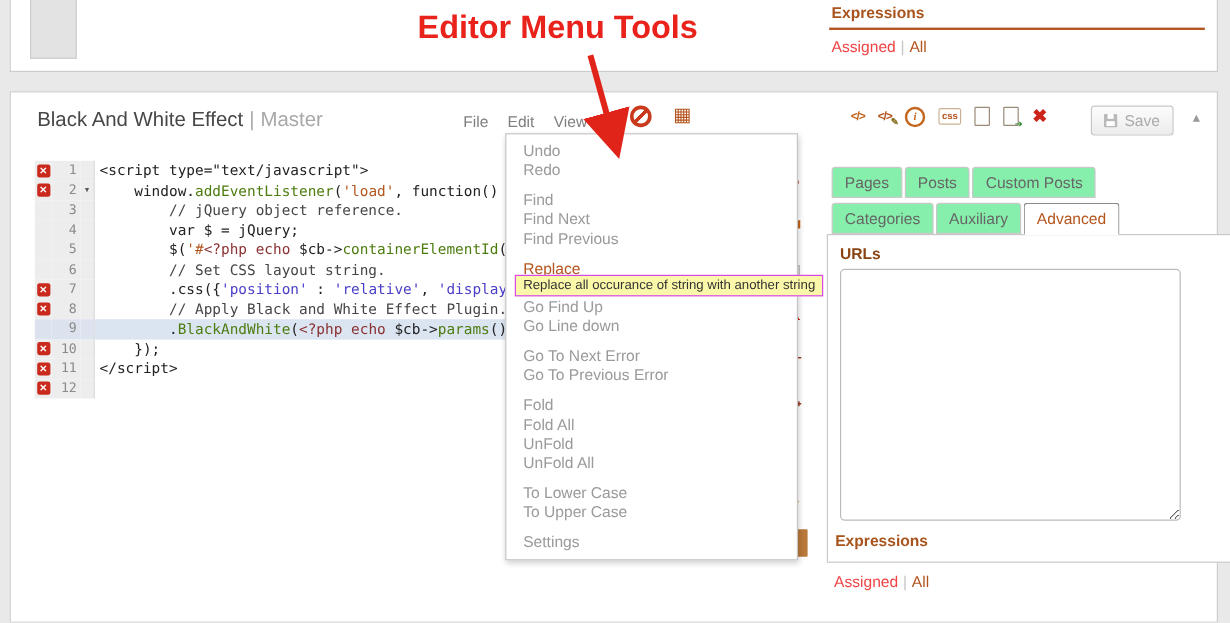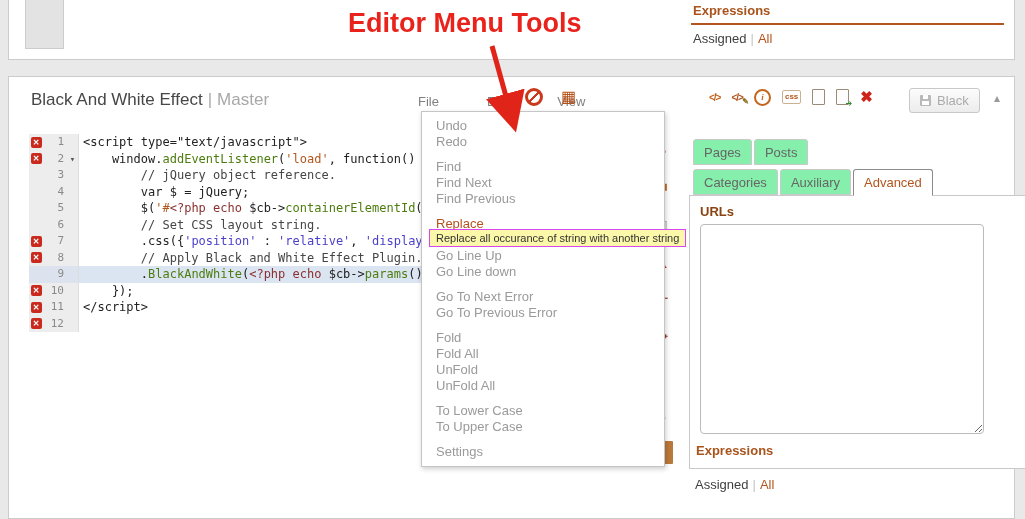--- a/index.html
+++ b/index.html
@@ -7,32 +7,32 @@
           font-family:"Liberation Sans",sans-serif;}
 
   
   .top-panel{position:absolute;left:8px;top:0;width:1007px;height:60px;background:#fff;
              border:1px solid #ccc;border-top:none;box-sizing:border-box;}
   .tp-gutter{position:absolute;left:16px;top:0;width:37px;height:48px;background:#e3e3e3;
              border:1px solid #ccc;border-top:none;}
   .tp-expr{position:absolute;left:684px;top:3px;font-size:13px;font-weight:bold;color:#a8541c;}
   .tp-rule{position:absolute;left:682px;top:23px;width:313px;height:2px;background:#b4541e;}
   .tp-links{position:absolute;left:684px;top:31px;font-size:13px;}
-  .lnk-gray{color:#404040;cursor:pointer;}
+  .lnk-gray{color:#ef4444;cursor:pointer;}
   .lnk-sep{color:#c4c4c4;margin:0 4px;}
   .lnk-orange{color:#b4541d;cursor:pointer;}
 
   
   .main-panel{position:absolute;left:8px;top:76px;width:1007px;height:443px;background:#fff;
               border:1px solid #ccc;box-sizing:border-box;}
   .panel-title{position:absolute;left:22px;top:13px;font-size:17px;color:#474747;}
   .t-sep{color:#a8a8a8;margin:0 5px;}
   .t-sub{color:#a8a8a8;}
   .menubar{position:absolute;left:377px;top:17px;font-size:13px;color:#808080;}
-  .menubar .menu-label{margin-right:16px;cursor:pointer;margin-left:32px;}
+  .menubar .menu-label{margin-right:16px;cursor:pointer;}
   .hicons-left{position:absolute;left:516px;top:11px;display:flex;gap:18px;align-items:center;}
   .hicons-right{position:absolute;left:700px;top:11px;display:flex;gap:11px;align-items:center;}
   .icon{display:inline-flex;align-items:center;justify-content:center;cursor:pointer;}
 
   .i-ring{width:12px;height:12px;border:3px solid #c93a1c;border-radius:50%;
           background:linear-gradient(135deg,transparent 42%,#c93a1c 42%,#c93a1c 58%,transparent 58%);}
   .i-grid{color:#b5541d;font-size:16px;line-height:1;}
   .i-code{color:#c2651f;font-weight:bold;font-size:10px;letter-spacing:-1px;}
   .i-codeedit{color:#b5541d;font-weight:bold;font-size:10px;letter-spacing:-1px;position:relative;}
   .i-codeedit::after{content:"\270E";position:absolute;right:-6px;bottom:-3px;font-size:8px;color:#8a6d1d;letter-spacing:0;}
@@ -152,21 +152,21 @@
         <span class="icon i-codeedit">&lt;/&gt;</span>
         <span class="icon i-info">i</span>
         <span class="icon i-css">css</span>
         <span class="icon i-file"></span>
         <span class="icon i-filearrow"></span>
         <span class="icon i-delete">✖</span>
       </div>
 
     <div class="save-btn">
       <span class="save-floppy"></span>
-      <span>Black</span>
+      <span>Save</span>
     </div>
     <div class="collapse">▴</div>
 
     <div class="editor">
         <div class="code-row">
           <span class="err-slot">
             <span class="err-x">✕</span>
           </span>
           <span class="num-slot">1</span>
           <span class="fold-slot"></span>
@@ -261,20 +261,21 @@
         <span class="icon s-A">A⁺</span>
         <span class="icon s-A-sm">A</span>
         <span class="icon s-pencil2">✎</span>
         <span class="icon s-floppy"></span>
       </div>
 
     <div class="right-panel">
       <div class="tabs-row r1">
           <div class="tab">Pages</div>
           <div class="tab">Posts</div>
+          <div class="tab">Custom Posts</div>
         </div>
       <div class="tabs-row r2">
           <div class="tab">Categories</div>
           <div class="tab">Auxiliary</div>
           <div class="tab active">Advanced</div>
         </div>
       <div class="rp-box">
         <div class="urls-label">URLs</div>
         <textarea class="urls-input" style=""></textarea>
         <div class="rp-expr">Expressions</div>
@@ -287,21 +288,21 @@
     <div class="edit-menu">
         <div class="menu-item">Undo</div>
         <div class="menu-item">Redo</div>
         <div class="menu-sep"></div>
         <div class="menu-item">Find</div>
         <div class="menu-item">Find Next</div>
         <div class="menu-item">Find Previous</div>
         <div class="menu-sep"></div>
         <div class="menu-item highlight">Replace</div>
         <div class="menu-item">Go To Line</div>
-        <div class="menu-item">Go Line Up</div>
+        <div class="menu-item">Go Find Up</div>
         <div class="menu-item">Go Line down</div>
         <div class="menu-sep"></div>
         <div class="menu-item">Go To Next Error</div>
         <div class="menu-item">Go To Previous Error</div>
         <div class="menu-sep"></div>
         <div class="menu-item">Fold</div>
         <div class="menu-item">Fold All</div>
         <div class="menu-item">UnFold</div>
         <div class="menu-item">UnFold All</div>
         <div class="menu-sep"></div>

